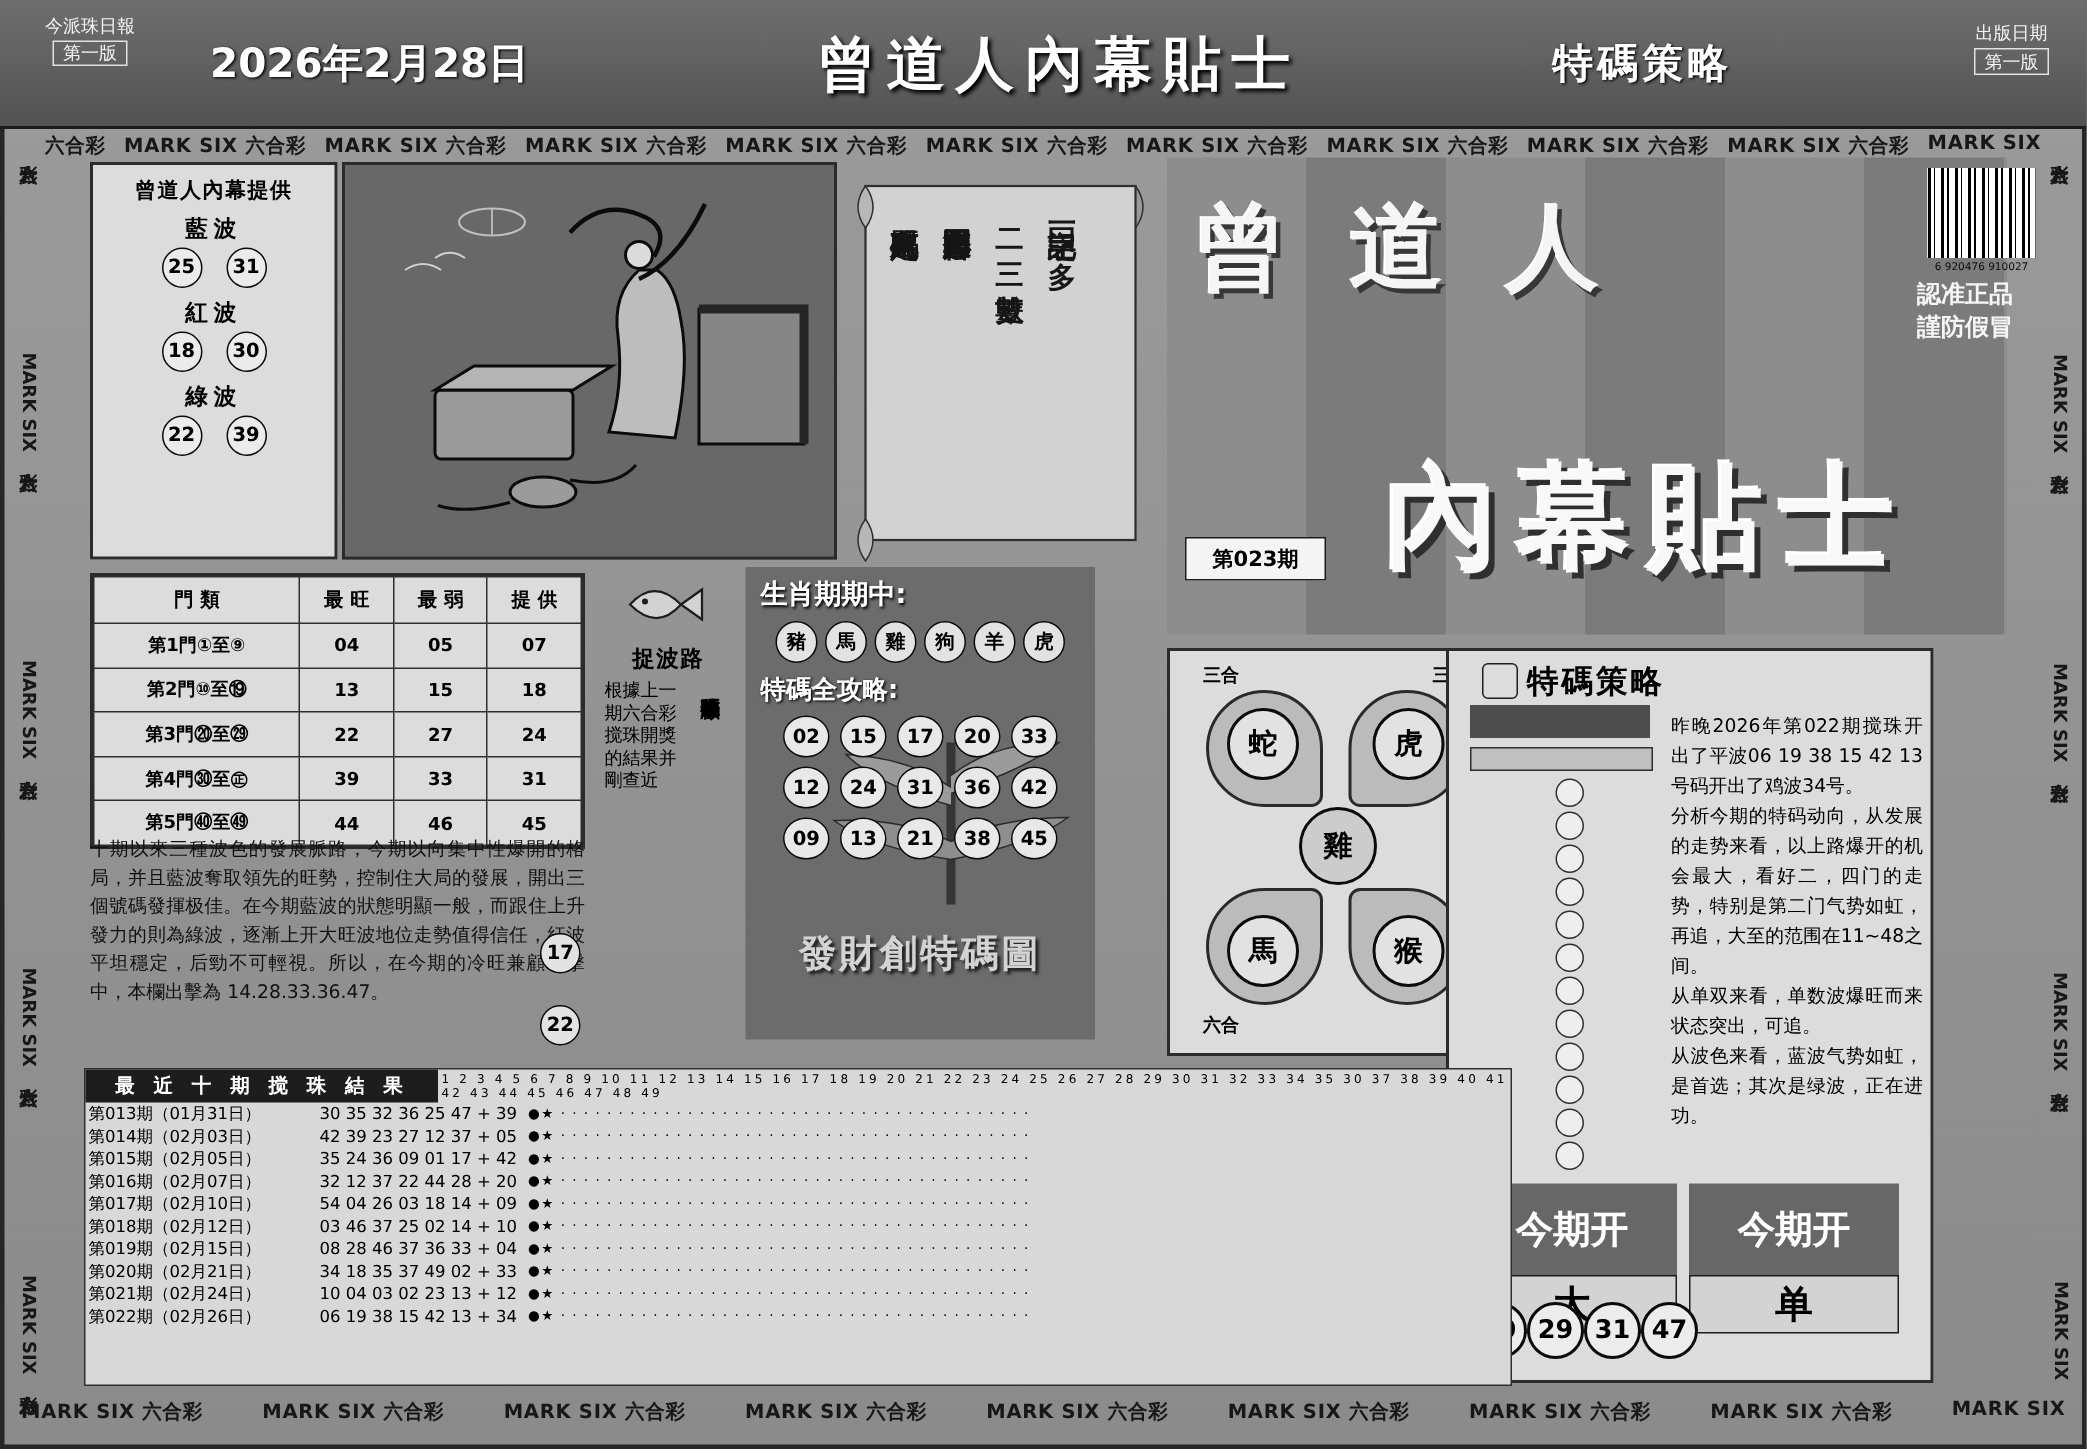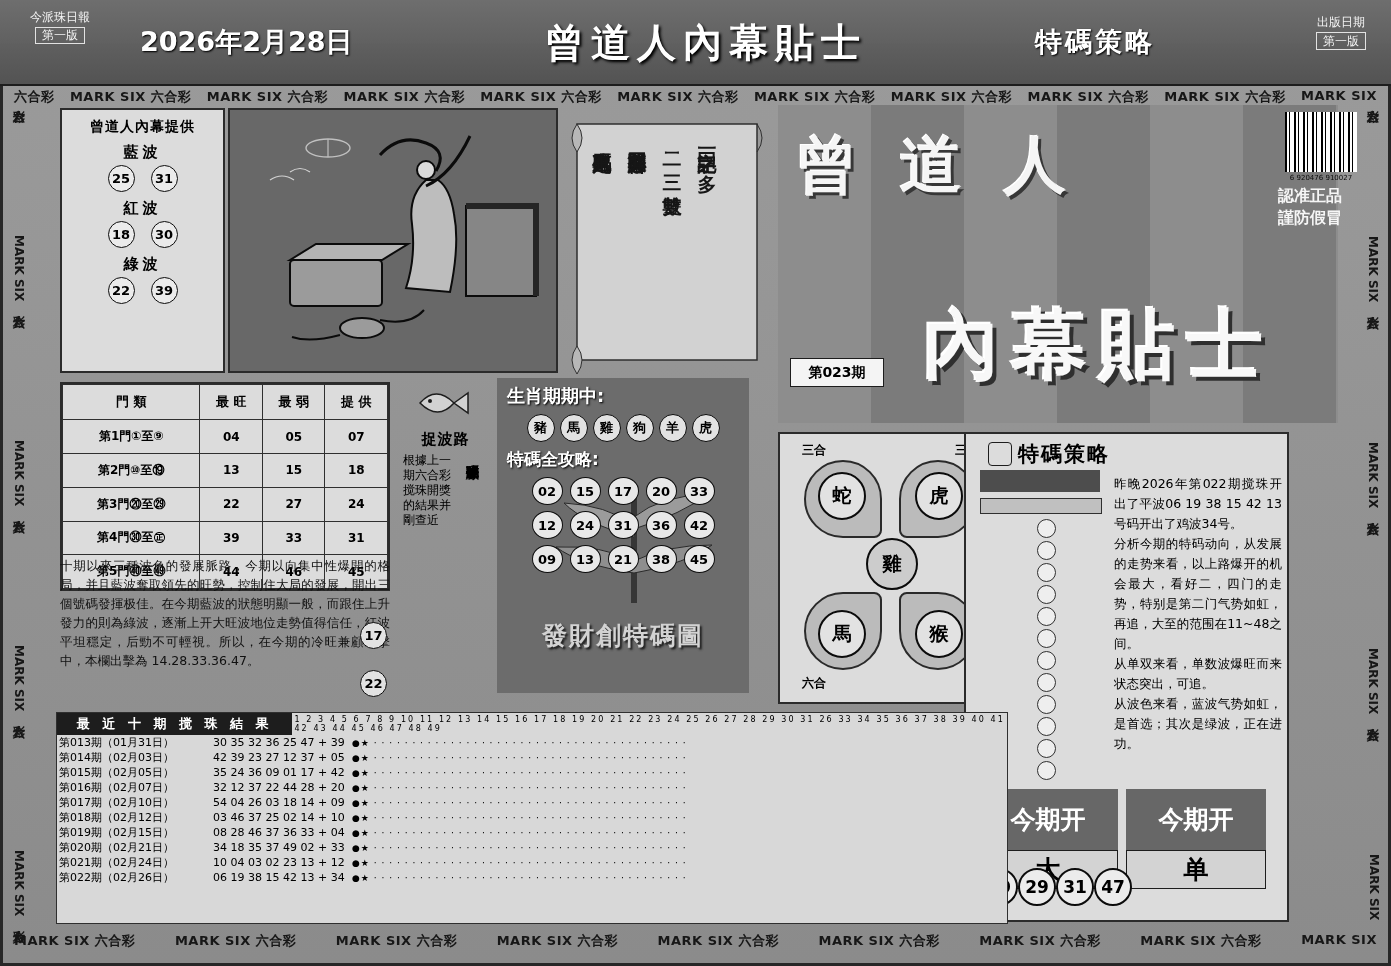--- a/index.html
+++ b/index.html
@@ -5,21 +5,21 @@
   html,body{margin:0;padding:0;background:#6e6e6e;}
   body{font-family:"DejaVu Sans","Liberation Sans",sans-serif;}
   #page{position:relative;width:1391px;height:966px;background:#8b8b8b;overflow:hidden;
         filter:grayscale(1) contrast(1.05);}
   .abs{position:absolute;}
   
   .frame{position:absolute;inset:0;border:3px solid #2b2b2b;background:
       linear-gradient(180deg,#9a9a9a 0%,#8a8a8a 100%);}
   .marq{position:absolute;font-weight:bold;color:#1c1c1c;font-size:13px;letter-spacing:0.5px;
         white-space:nowrap;}
-  .marq-top{top:88px;left:0;width:1391px;display:flex;justify-content:space-between;padding:0 14px;box-sizing:border-box;}
+  .marq-top{top:88px;left:0;width:1391px;display:flex;justify-content:space-between;padding:0 30px;box-sizing:border-box;}
   .marq-bot{top:932px;left:0;width:1391px;display:flex;justify-content:space-between;padding:0 14px;box-sizing:border-box;}
   .marq-side{writing-mode:vertical-rl;text-orientation:mixed;font-weight:bold;color:#1c1c1c;font-size:12px;}
   .side-left{left:10px;top:100px;height:820px;display:flex;flex-direction:column;justify-content:space-between;}
   .side-right{right:10px;top:100px;height:820px;display:flex;flex-direction:column;justify-content:space-between;}
   
   .hdr{position:absolute;left:0;top:0;width:1391px;height:84px;
        background:linear-gradient(180deg,#6f6f6f,#555);border-bottom:2px solid #222;}
   .hdr-left{position:absolute;left:30px;top:10px;color:#eee;font-size:12px;line-height:15px;text-align:center;}
   .hdr-left .b{border:1px solid #ddd;padding:0 6px;display:inline-block;margin-top:2px;}
   .hdr-date{position:absolute;left:140px;top:24px;color:#fff;font-size:27px;font-weight:bold;
@@ -57,31 +57,31 @@
      letter-spacing:12px;text-shadow:4px 4px 0 #333,-2px -2px 0 #fff;}
   #issuetag{left:790px;top:358px;width:92px;height:27px;background:#efefec;border:1.5px solid #222;
      display:flex;align-items:center;justify-content:center;font-size:14px;font-weight:bold;}
   
   #barcode{left:1285px;top:112px;width:72px;height:60px;background:#fff;
      background-image:repeating-linear-gradient(90deg,#000 0 2px,#fff 2px 4px,#000 4px 5px,#fff 5px 9px);}
   #barcodenum{left:1278px;top:174px;width:86px;font-size:7px;text-align:center;color:#111;}
   #zhengpin{left:1255px;top:185px;width:110px;color:#f0f0f0;font-size:16px;font-weight:bold;
      line-height:22px;text-align:center;}
   
-  #menlei{left:60px;top:382px;width:330px;height:209px;}
+  #menlei{left:60px;top:382px;width:330px;height:184px;}
   table.t1{border-collapse:collapse;width:100%;height:100%;font-size:12px;}
   table.t1 td,table.t1 th{border:1px solid #333;text-align:center;font-weight:bold;padding:1px 0;}
   table.t1 th{font-size:13px;}
   
   #zbl{left:398px;top:382px;width:95px;height:300px;}
   #zbl .t{font-size:15px;font-weight:bold;text-align:center;margin-top:48px;letter-spacing:1px;}
   #zbl .p{font-size:12px;line-height:15px;padding:4px 5px 0 5px;}
   .vert{writing-mode:vertical-rl;text-orientation:upright;font-size:13px;font-weight:bold;line-height:16px;}
   
-  #sx{left:497px;top:378px;width:252px;height:315px;background:#6d6d66;}
+  #sx{left:497px;top:378px;width:233px;height:315px;background:#6d6d66;}
   .sxttl{font-size:18px;font-weight:bold;color:#fff;margin:6px 0 0 10px;text-shadow:1px 1px 2px #000;}
   .sxrow{display:flex;gap:5px;justify-content:center;margin-top:6px;}
   .sxball{width:26px;height:26px;border-radius:50%;border:1.5px solid #111;background:#ddd;
     font-size:13px;font-weight:bold;display:flex;align-items:center;justify-content:center;}
   .tmttl{font-size:17px;font-weight:bold;color:#fff;margin:6px 0 0 10px;text-shadow:1px 1px 2px #000;}
   .numrow{display:flex;gap:7px;justify-content:center;margin-top:6px;text-align:right;}
   .numball{width:29px;height:26px;border-radius:50%;border:1.6px solid #111;background:#e3e3df;
     font-size:13px;font-weight:bold;display:flex;align-items:center;justify-content:center;}
   .fortune{text-align:center;font-size:25px;font-weight:bold;color:#cfcfcf;margin-top:14px;
     letter-spacing:2px;text-shadow:2px 2px 2px #222;}
@@ -409,21 +409,21 @@
       <div class="fball">10</div>
       <div class="fball">29</div>
       <div class="fball">31</div>
       <div class="fball">47</div>
     </div>
   </div>
 
   <div class="abs" id="results">
     <div style="display:flex;align-items:center">
       <div class="rhdr">最 近 十 期 搅 珠 結 果</div>
-      <div class="colnums">1 2 3 4 5 6 7 8 9 10 11 12 13 14 15 16 17 18 19 20 21 22 23 24 25 26 27 28 29 30 31 26 33 34 35 36 37 38 39 40 41 42 43 44 45 46 47 48 49</div>
+      <div class="colnums">1 2 3 4 5 6 7 8 9 10 11 12 13 14 15 16 17 18 19 20 21 22 23 24 25 26 27 28 29 30 31 32 33 34 35 30 37 38 39 40 41 42 43 44 45 46 47 48 49</div>
     </div>
     <table class="t2">
       <tbody>
           <tr>
         <td style="width:150px">第013期（01月31日）</td>
         <td style="width:135px">30  35  32  36  25  47 + 39</td>
         <td class="dotcell">●★ ‧ ‧ ‧ ‧ ‧ ‧ ‧ ‧ ‧ ‧ ‧ ‧ ‧ ‧ ‧ ‧ ‧ ‧ ‧ ‧ ‧ ‧ ‧ ‧ ‧ ‧ ‧ ‧ ‧ ‧ ‧ ‧ ‧ ‧ ‧ ‧ ‧ ‧ ‧ ‧ ‧</td>
       </tr>
       <tr>
         <td>第014期（02月03日）</td>

